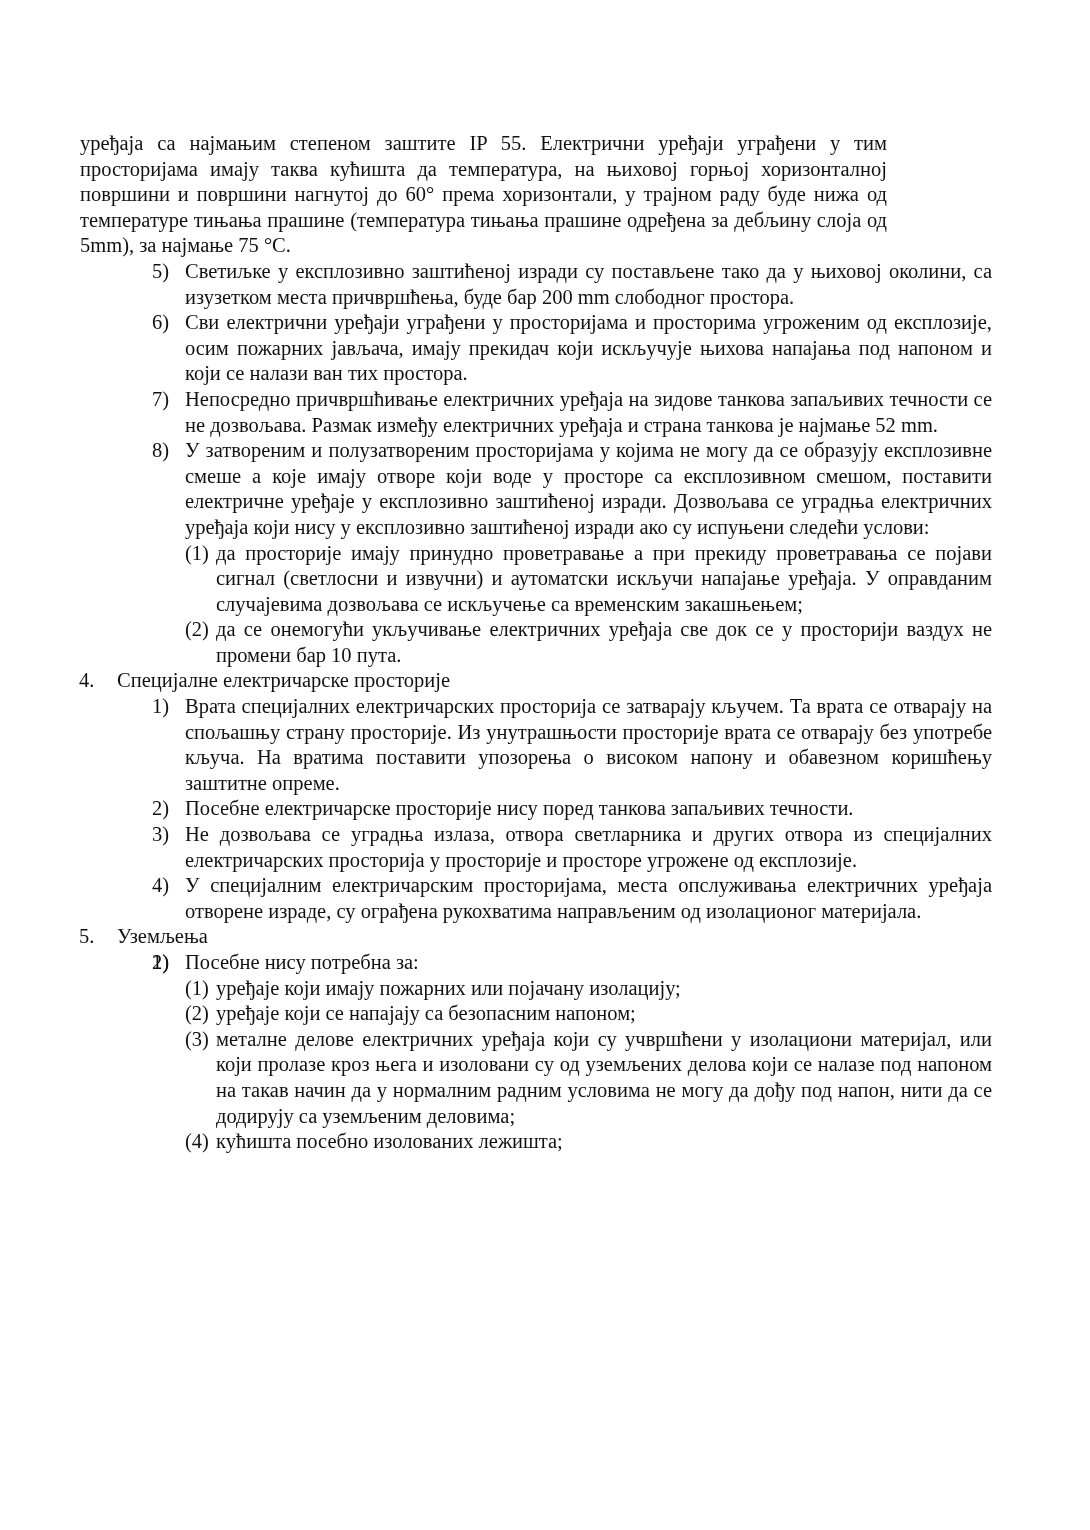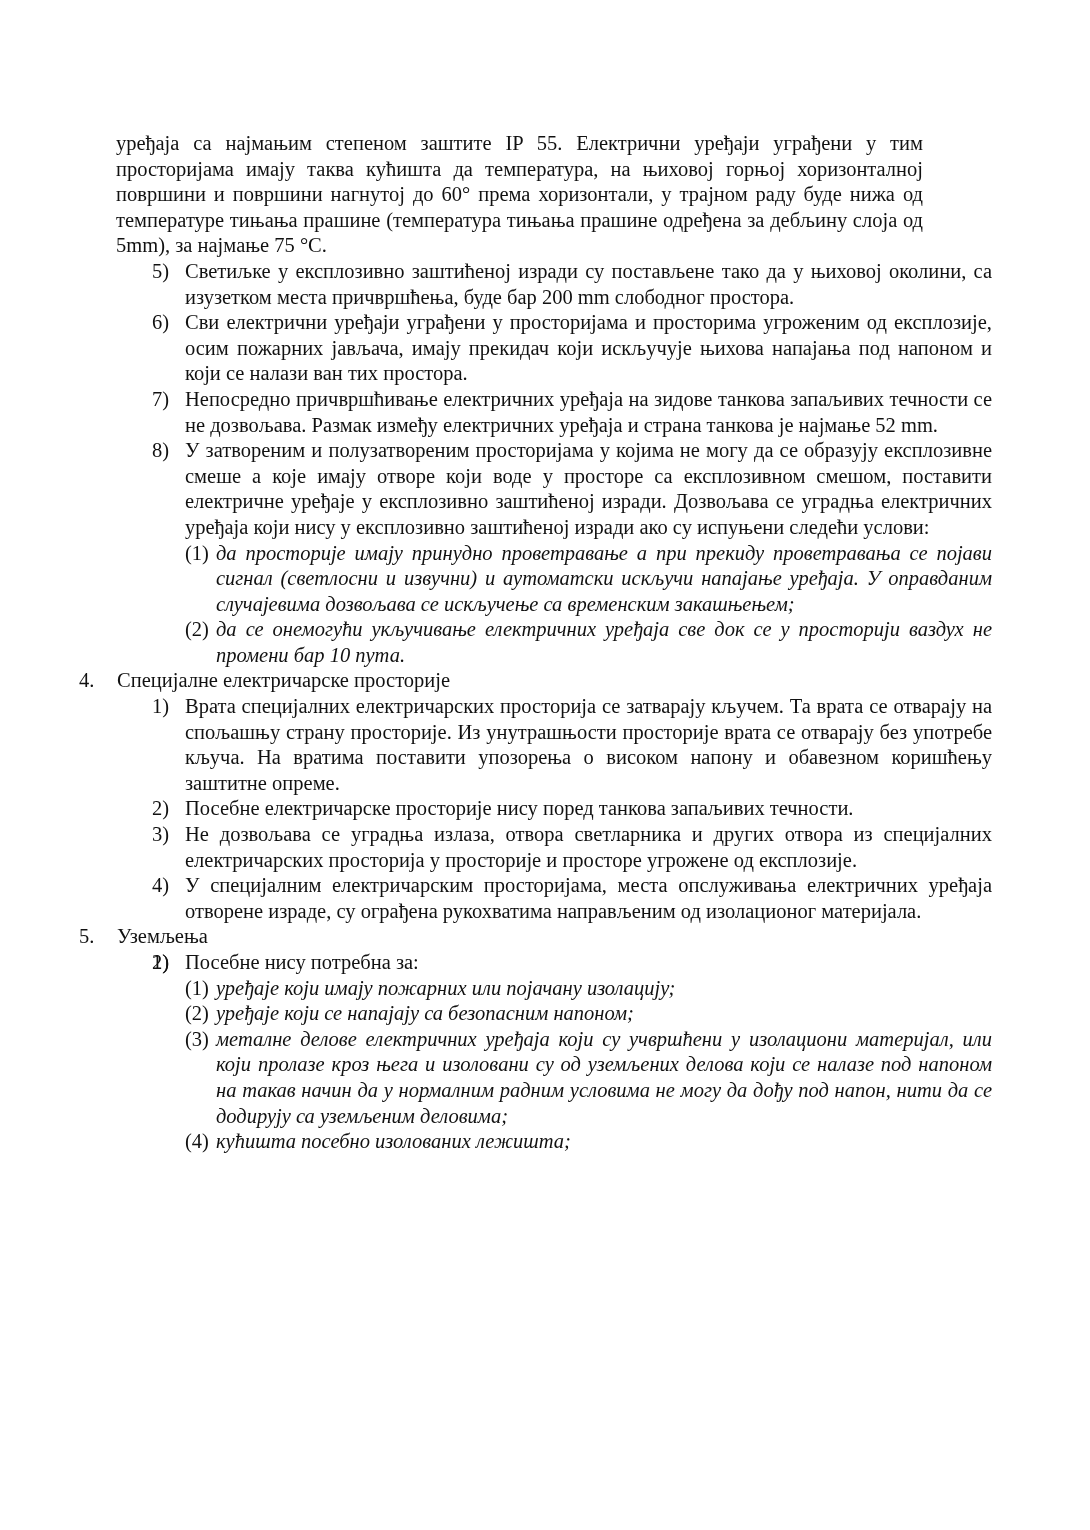--- a/index.html
+++ b/index.html
@@ -13,22 +13,22 @@
     .num { position: absolute; white-space: nowrap; }
     .txt { text-align: justify; text-align-last: left; }
     
     .l1 .num { left: 79px; }
     .l1 .txt { margin-left: 117px; width: 846px; }
     
     .l2 .num { left: 152px; }
     .l2 .txt { margin-left: 185px; width: 807px; }
     
     .l3 .num { left: 185px; }
-    .l3 .txt { margin-left: 216px; width: 776px; font-style: italic; }
-    .cont .txt { margin-left: 116px; width: 807px; }
+    .l3 .txt { margin-left: 216px; width: 776px; }
+    .cont .txt { margin-left: 80px; width: 807px; }
   </style>
 </head>
 <body>
 
 <div class="page">
 
   <div class="row cont">
     <div class="txt">уређаја са најмањим степеном заштите IP 55. Електрични уређаји уграђени у тим просторијама имају таква кућишта да температура, на њиховој горњој хоризонталној површини и површини нагнутој до 60° према хоризонтали, у трајном раду буде нижа од температуре тињања прашине (температура тињања прашине одређена за дебљину слоја од 5mm), за најмање 75 °C.</div>
   </div>
 

